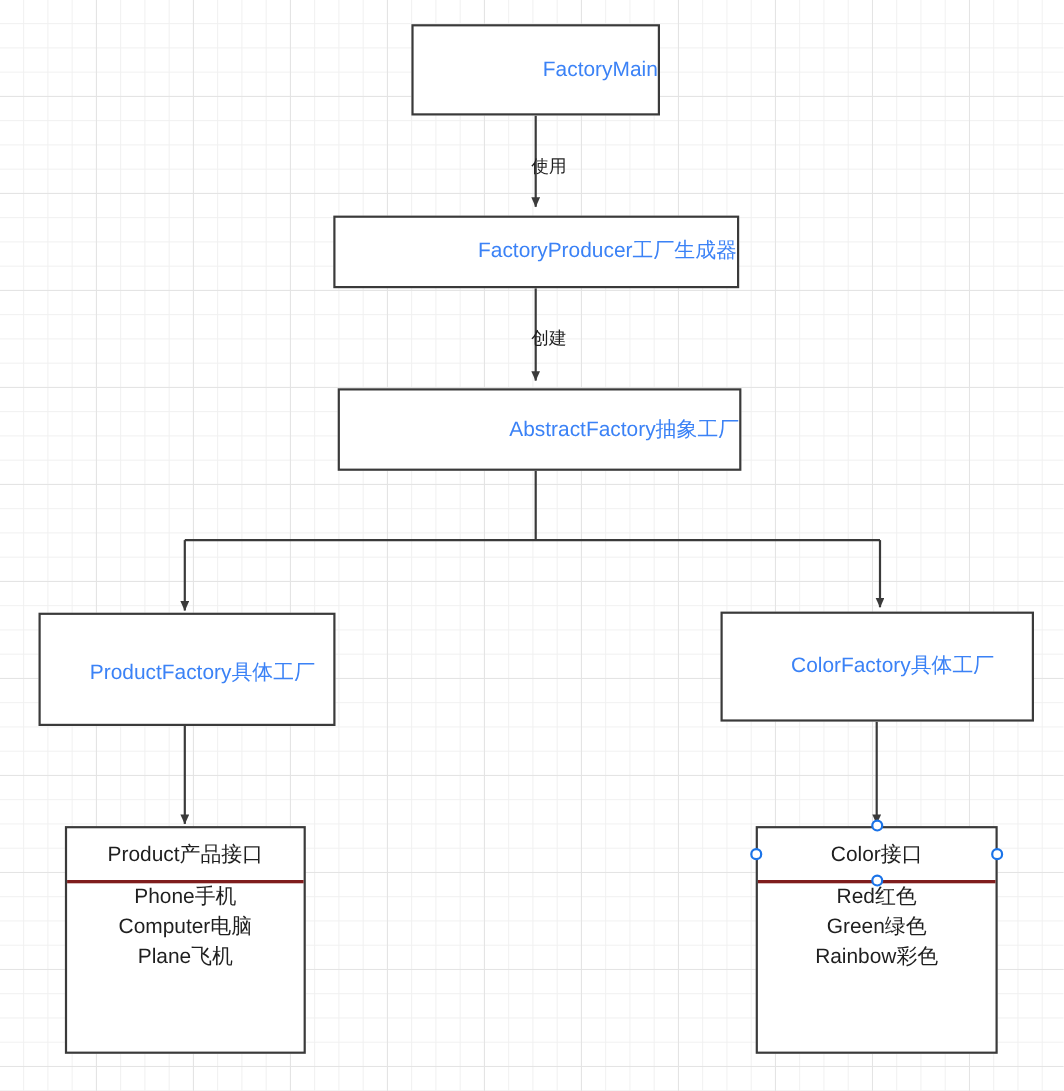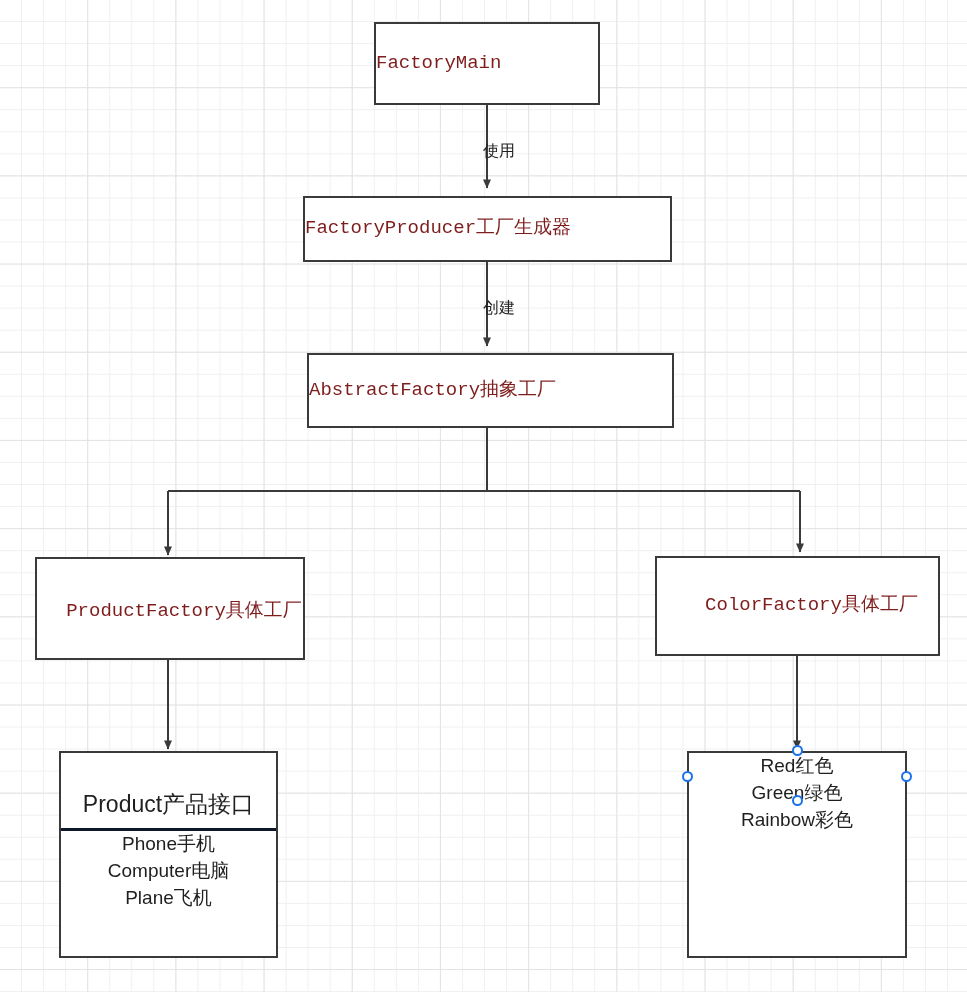--- a/index.html
+++ b/index.html
@@ -41,27 +41,26 @@
   }
 
   
   .node {
     position: absolute;
     box-sizing: border-box;
     background: #ffffff;
     border: 2px solid #3a3a3a;
     display: flex;
     align-items: center;
-    justify-content: flex-start;
-    color: #7f1d1d;
+    justify-content: flex-end;
+    color: #3b82f6;
     font-size: 19px;
     line-height: 1.25;
     text-align: center;
     white-space: nowrap;
-    font-family: Liberation Mono, monospace;
   }
   .node.top-weighted {
     align-items: flex-start;
   }
   .node.top-weighted .node-label {
     width: 100%;
     margin-left: 28px;
   }
 
   
@@ -72,25 +71,24 @@
     border: 2px solid #3a3a3a;
     display: flex;
     flex-direction: column;
   }
   .classbox .cb-header {
     box-sizing: border-box;
     flex: 0 0 auto;
     display: flex;
     align-items: center;
     justify-content: center;
-    border-bottom: 3px solid #0f172a;
+    border-bottom: 3px solid #7f1d1d;
     color: #1f1f1f;
-    font-size: 23px;
-    white-space: nowrap;
-    margin-top: 28px;
+    font-size: 19px;
+    white-space: nowrap;
   }
   .classbox .cb-body {
     box-sizing: border-box;
     flex: 1 1 auto;
     display: flex;
     flex-direction: column;
     align-items: center;
     justify-content: flex-start;
     color: #1f1f1f;
     font-size: 19px;
@@ -171,20 +169,23 @@
       <span>Product产品接口</span>
     </div>
     <div class="cb-body">
       <span>Phone手机</span>
       <span>Computer电脑</span>
       <span>Plane飞机</span>
     </div>
   </div>
 
   <div class="classbox" style="left:687px; top:751px; width:220px; height:207px;">
+    <div class="cb-header" style="height:50px;">
+      <span>Color接口</span>
+    </div>
     <div class="cb-body">
       <span>Red红色</span>
       <span>Green绿色</span>
       <span>Rainbow彩色</span>
     </div>
   </div>
 
   <div class="edge-label" style="left:461px; top:141px; width:54px;">
     <span>使用</span>
   </div>

